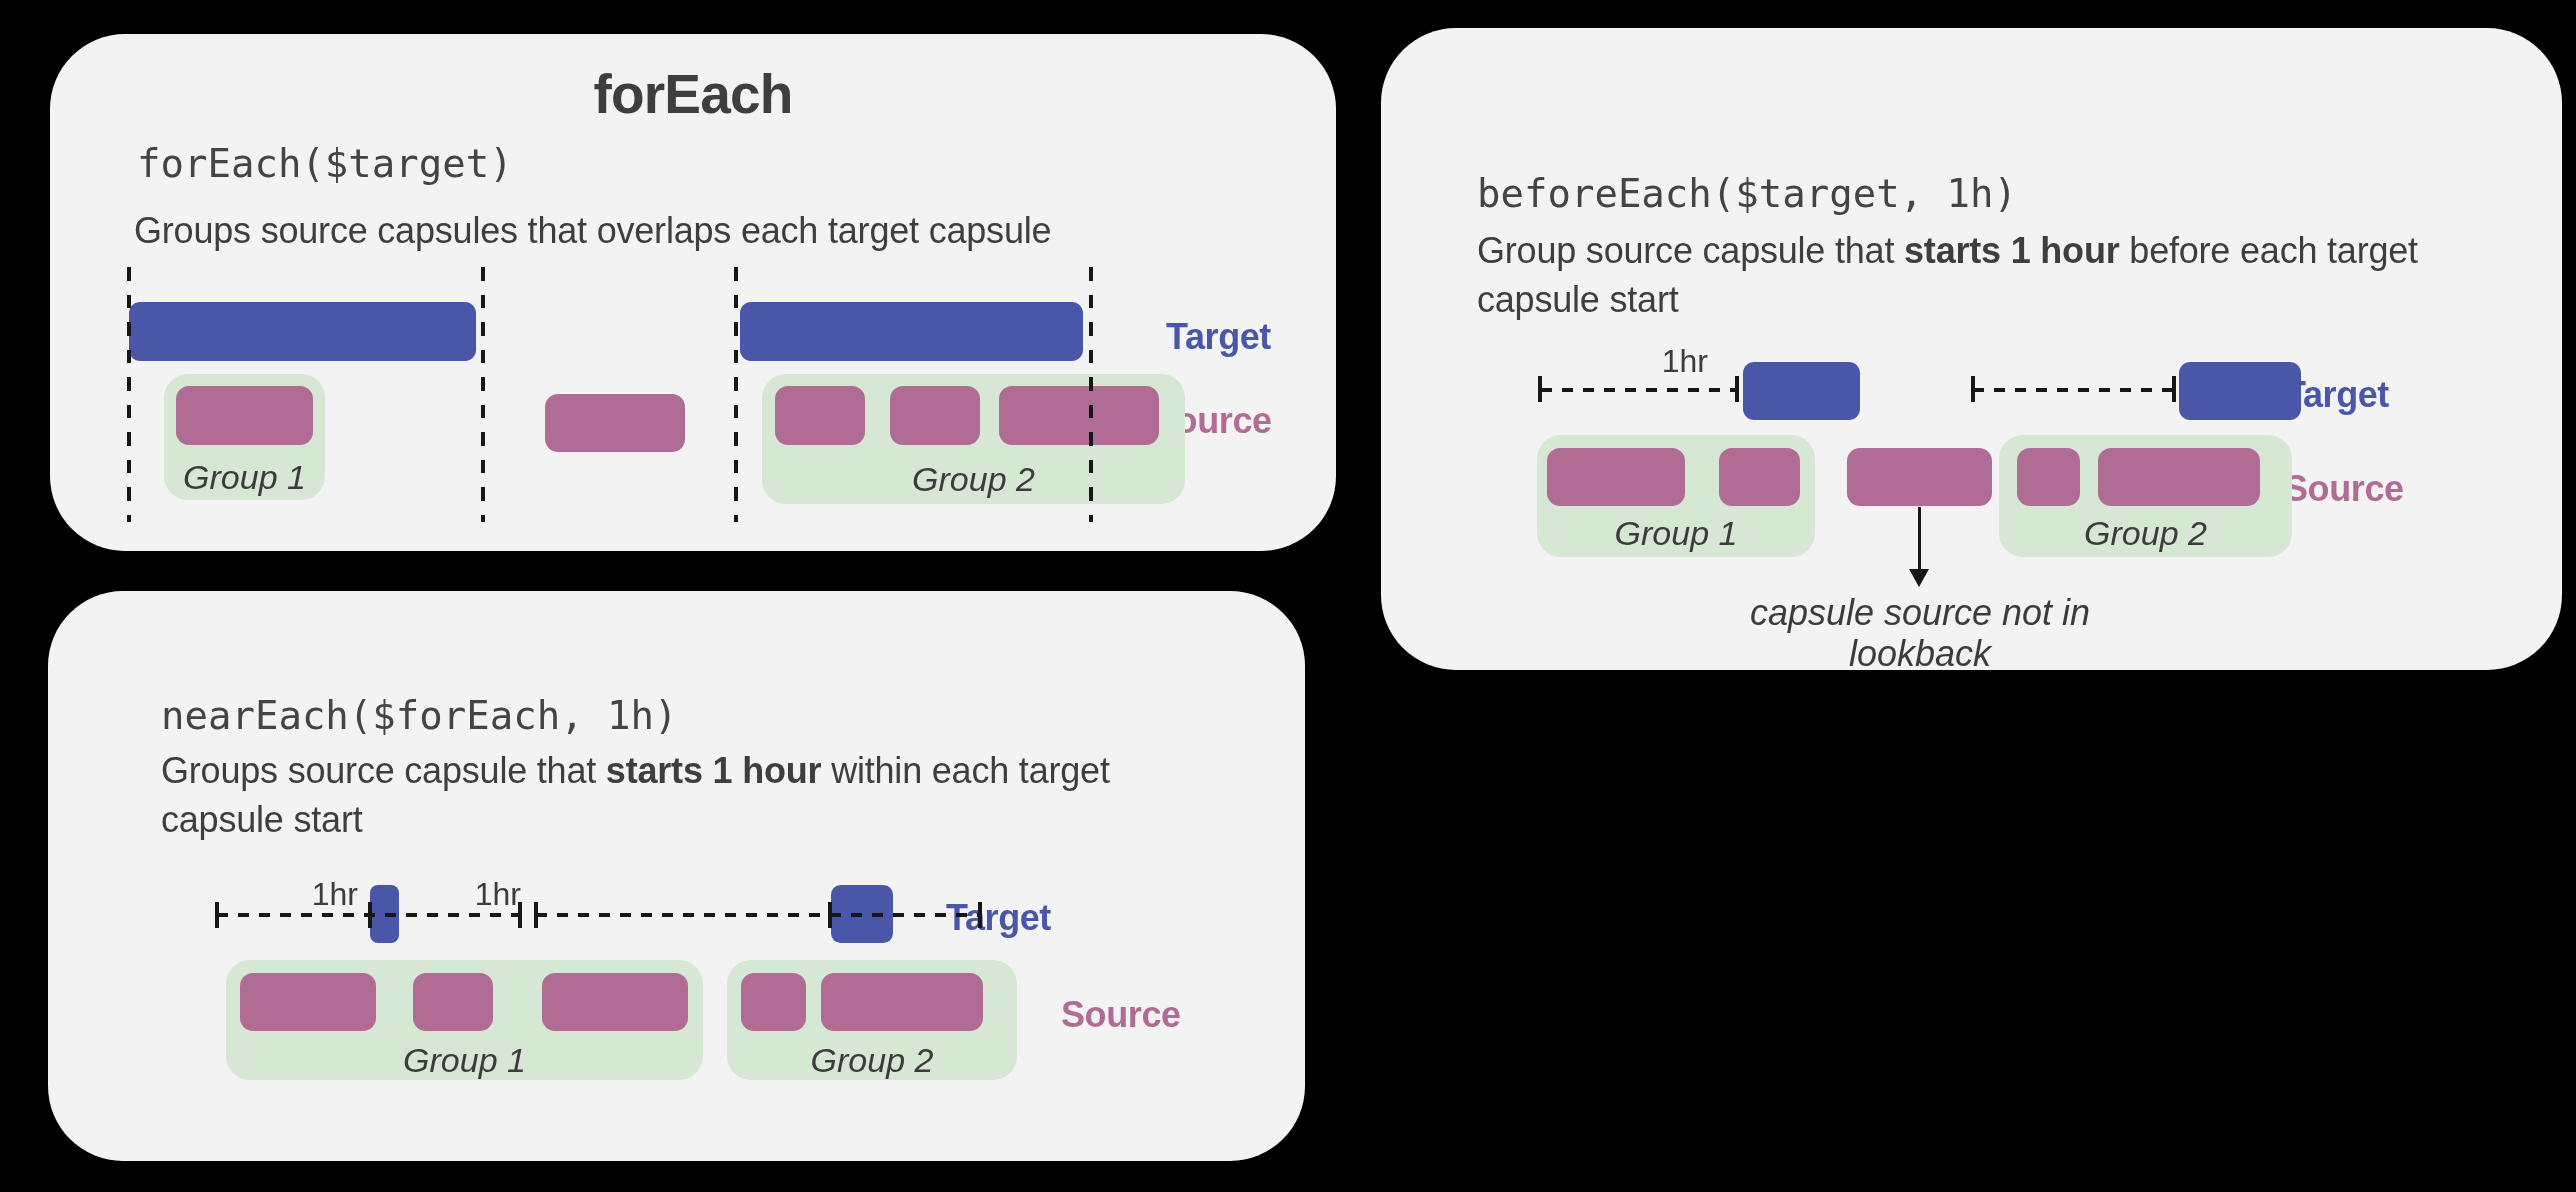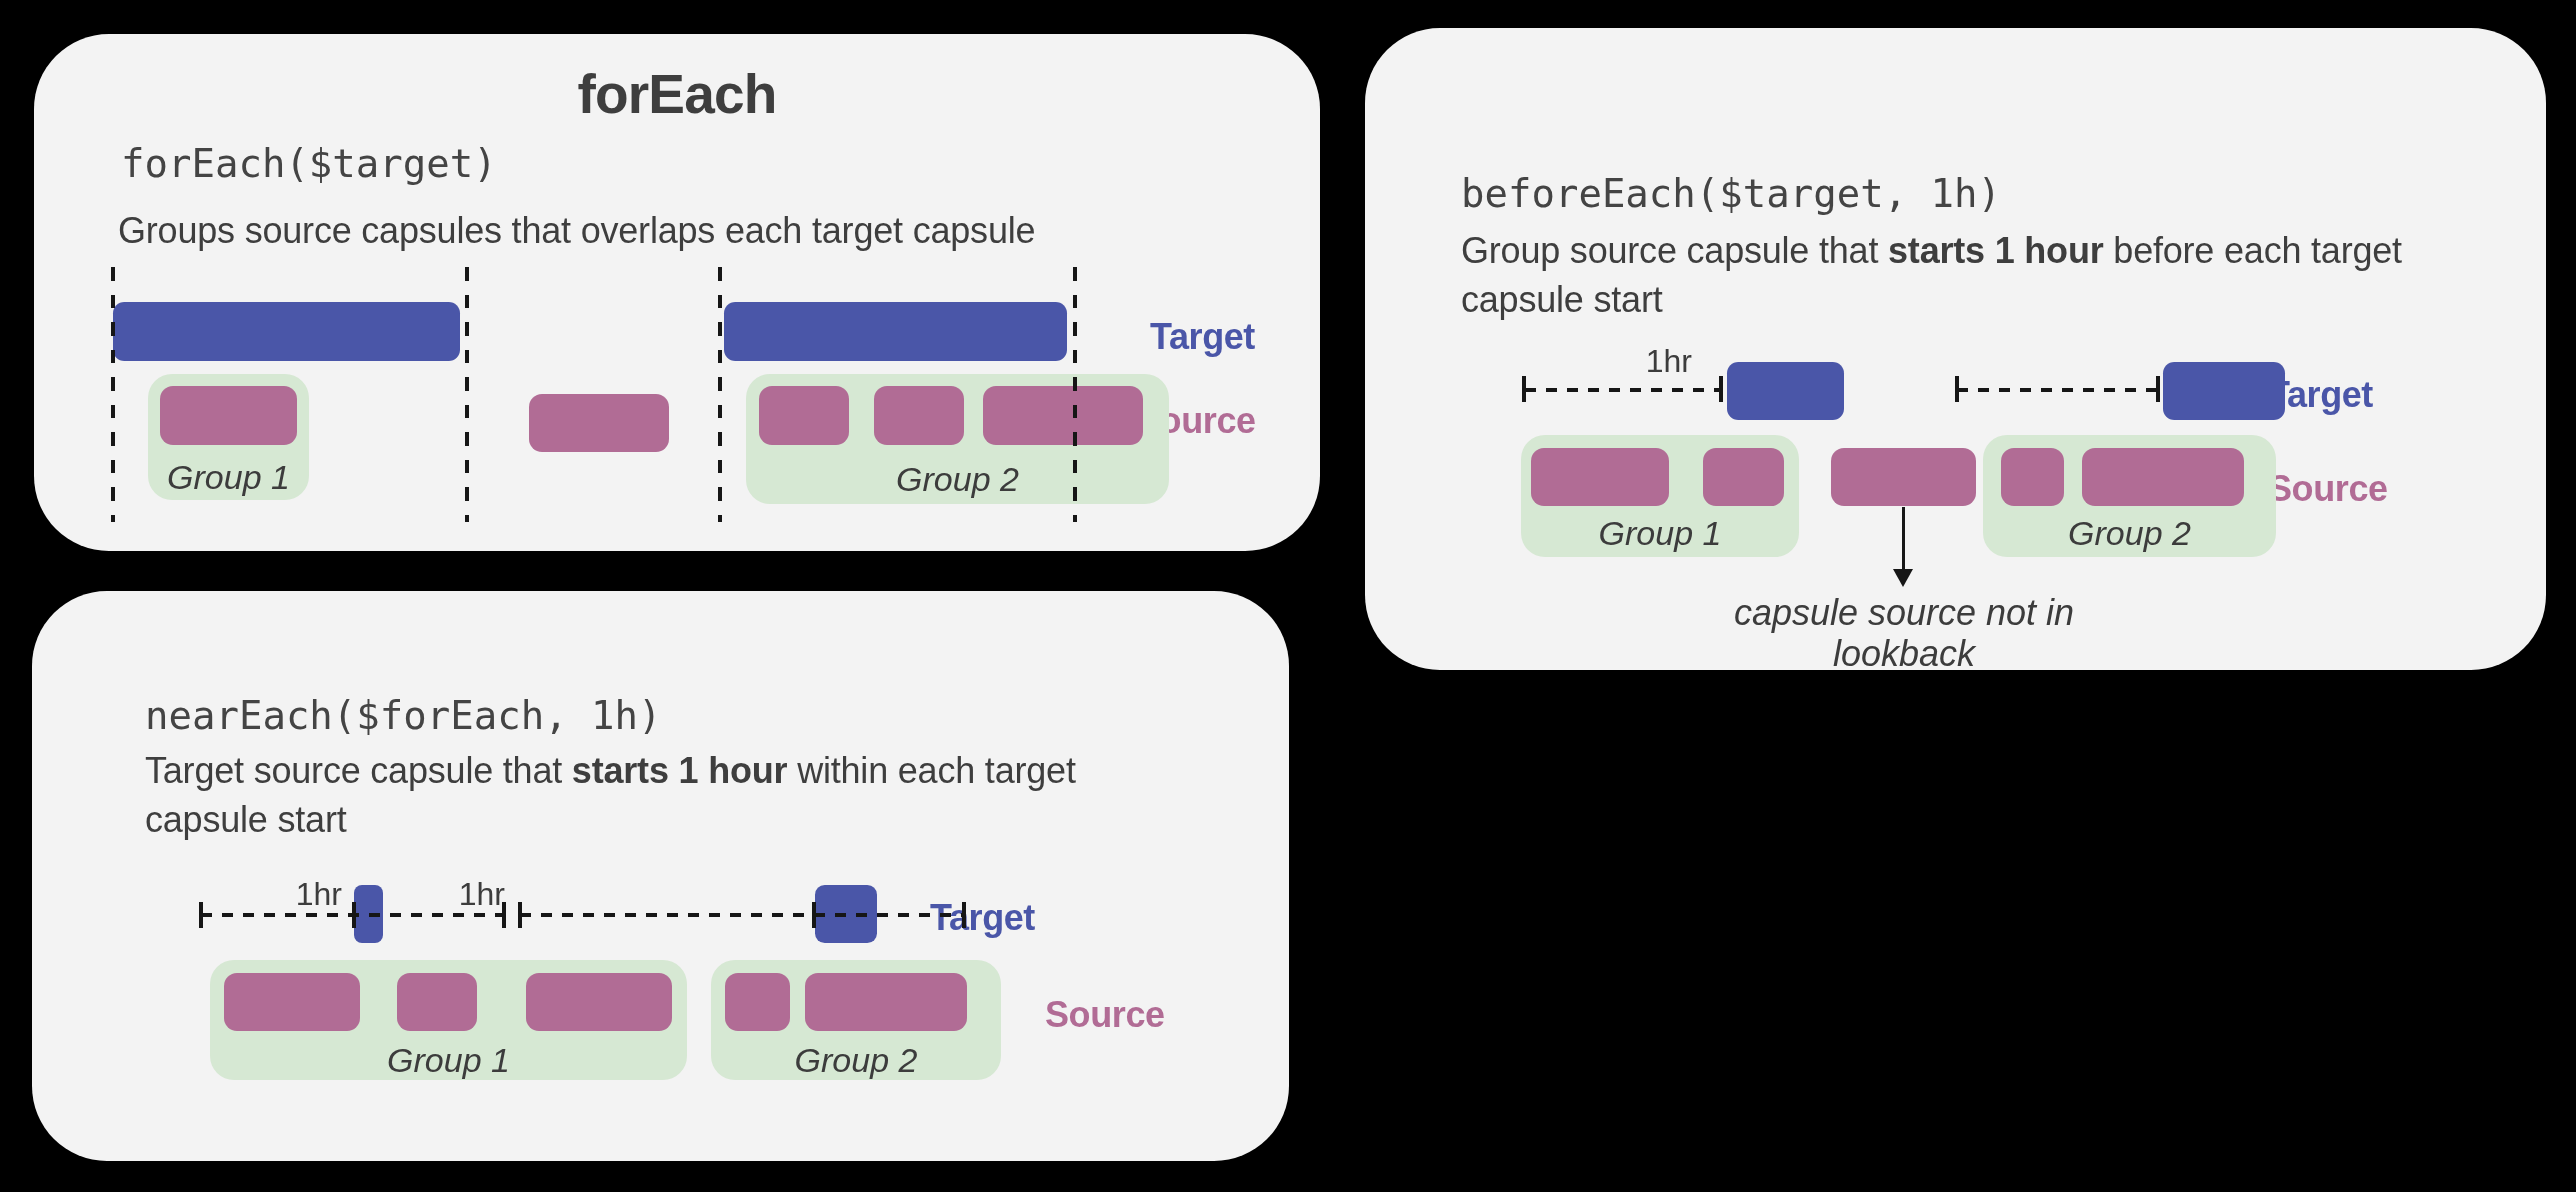--- a/index.html
+++ b/index.html
@@ -4,21 +4,21 @@
 <style>
   :root{
     --bg:#000000; --panel:#F3F3F3; --blue:#4A56A8; --pink:#B16C95;
     --green:#D6E8D3; --text:#3E3E3E; --line:#161616;
   }
   html,body{margin:0;padding:0;}
   body{
     width:2576px;height:1192px;position:relative;background:var(--bg);
     font-family:"Liberation Sans", sans-serif;color:var(--text);overflow:hidden;
   }
-  .panel{position:absolute;background:var(--panel);border-radius:75px;}
+  .panel{position:absolute;background:var(--panel);border-radius:75px;margin-left:16px;}
   .title{
     text-align:center;font-size:55px;font-weight:600;letter-spacing:-0.8px;
     color:var(--text);line-height:1.15;
   }
   .code{
     position:absolute;font-family:"DejaVu Sans Mono", monospace;
     font-size:39px;color:#444;white-space:nowrap;line-height:1.2;
   }
   .desc{position:absolute;font-size:36px;letter-spacing:-0.2px;line-height:1.35;color:var(--text);}
   .desc b{font-weight:700;}
@@ -109,21 +109,21 @@
   <div class="rowlabel s" style="left:903px;top:440px;">Source</div>
 
   <div class="arrow-line" style="left:537px;top:479px;height:65px;"></div>
   <div class="arrow-head" style="left:528px;top:541px;"></div>
   <div class="annotation" style="left:296px;top:564px;width:486px;">capsule source not in lookback</div>
 </div>
 
 <div class="panel" style="left:32px;top:591px;width:1257px;height:570px;">
   <div class="code" style="left:113px;top:102px;">nearEach($forEach, 1h)</div>
   <div class="desc" style="left:113px;top:156px;width:1004px;">
-    <span>Target source capsule that </span><b>starts 1 hour</b><span> within each target capsule start</span>
+    <span>Groups source capsule that </span><b>starts 1 hour</b><span> within each target capsule start</span>
   </div>
 
   <div class="tick" style="left:167px;top:311px;"></div>
   <div class="hdash" style="left:169px;top:322px;width:302px;"></div>
   <div class="tick" style="left:320px;top:311px;"></div>
   <div class="tick" style="left:470px;top:311px;"></div>
   <div class="tick" style="left:486px;top:311px;"></div>
   <div class="hdash" style="left:488px;top:322px;width:443px;"></div>
   <div class="tick" style="left:780px;top:311px;"></div>
   <div class="tick" style="left:930px;top:311px;"></div>

